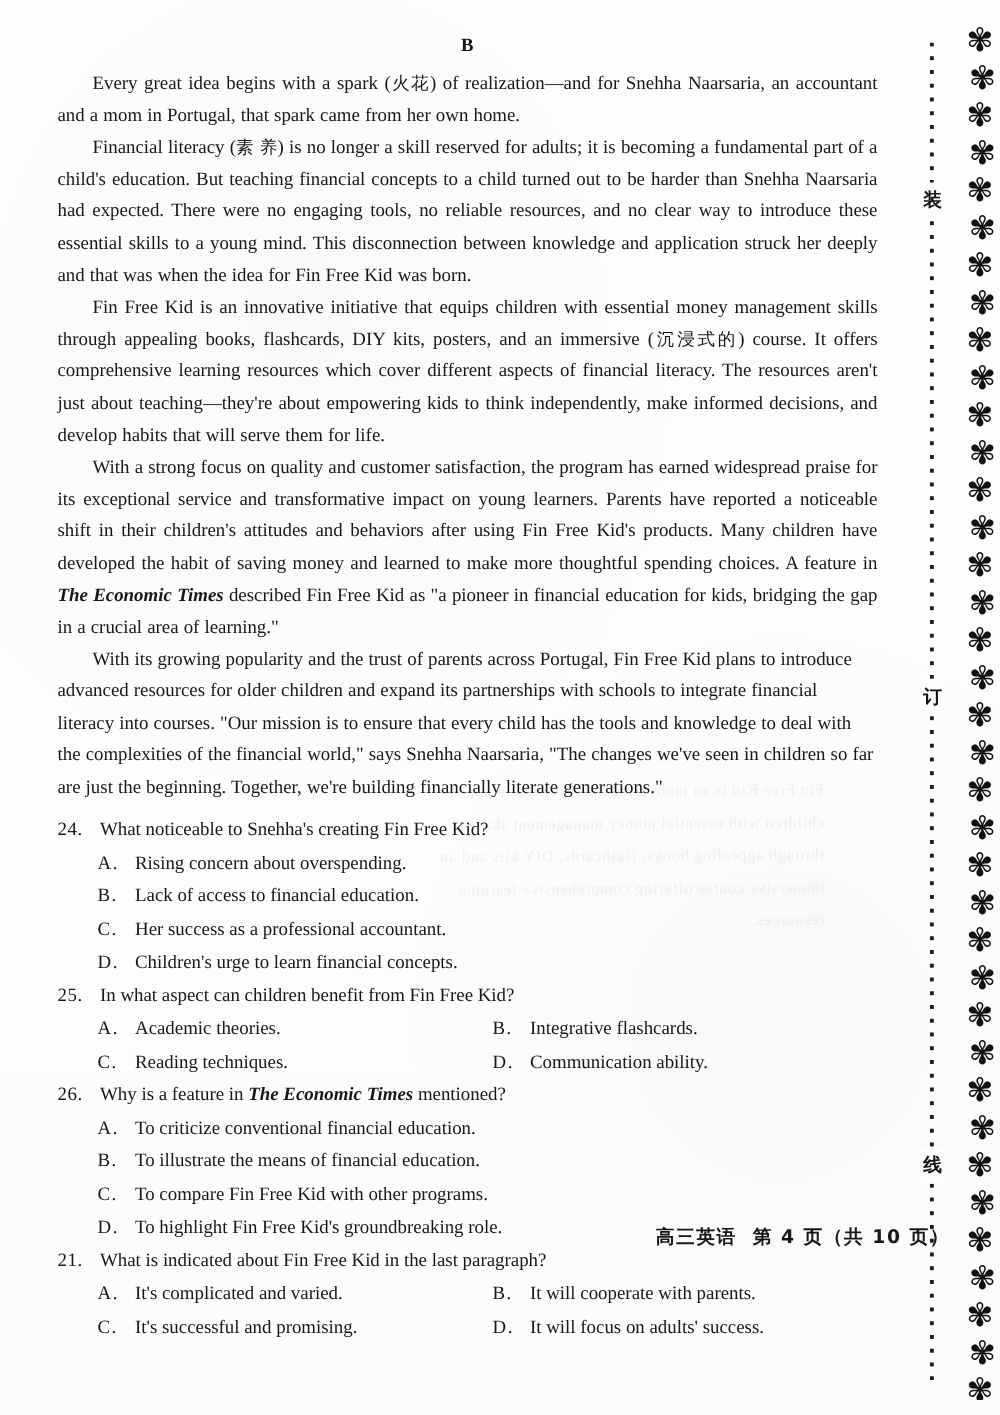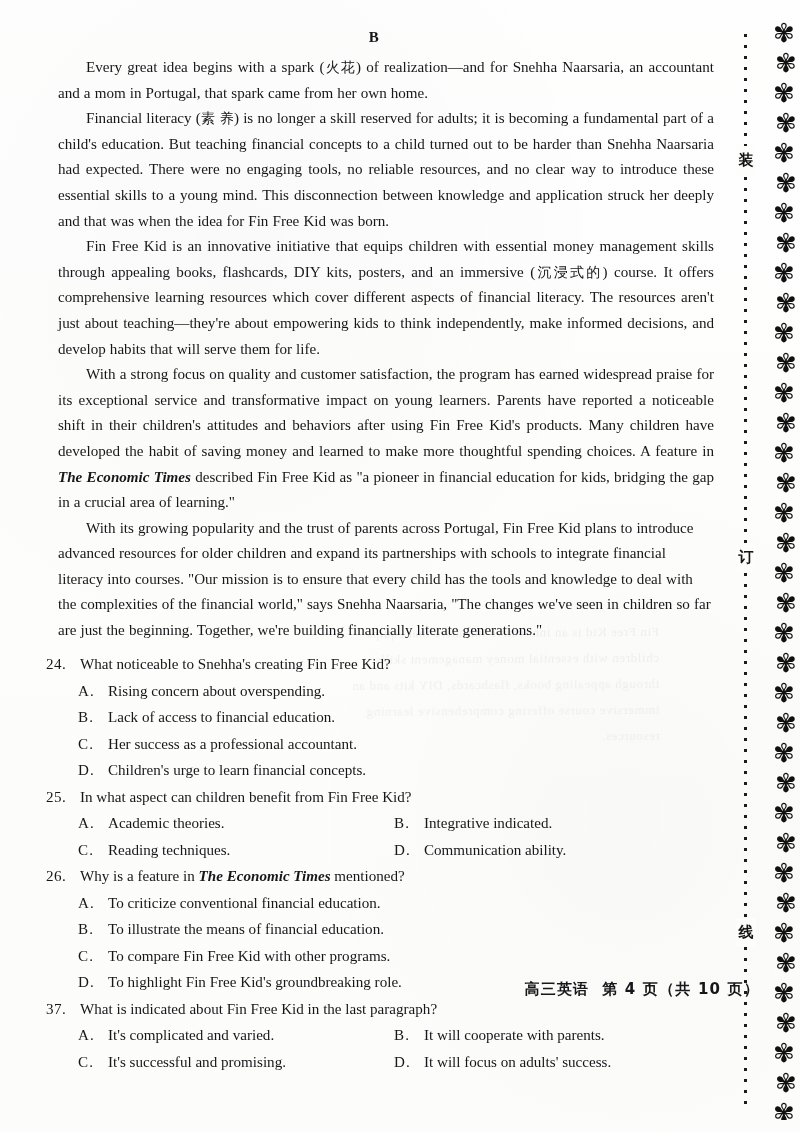--- a/index.html
+++ b/index.html
@@ -61,21 +61,21 @@
     width: 656px;
     text-align: center;
     font-weight: bold;
     font-size: 15px;
     letter-spacing: 0.5px;
   }
 
   .body-text {
     position: absolute;
     top: 55px;
-    left: 12px;
+    left: 0;
     width: 656px;
   }
 
   p.para {
     margin: 0 0 0 0;
     text-indent: 28px;
     text-align: justify;
     text-justify: inter-word;
     font-size: 15.1px;
     line-height: 25.6px;
@@ -254,21 +254,21 @@
           <span class="q-num">25.</span>
           <span class="q-text">In what aspect can children benefit from Fin Free Kid?</span>
         </div>
         <div class="opts-grid">
           <div class="opt-row">
             <span class="opt-let">A.</span>
             <span class="opt-txt">Academic theories.</span>
           </div>
           <div class="opt-row right">
             <span class="opt-let">B.</span>
-            <span class="opt-txt">Integrative indicated.</span>
+            <span class="opt-txt">Integrative flashcards.</span>
           </div>
           <div class="opt-row">
             <span class="opt-let">C.</span>
             <span class="opt-txt">Reading techniques.</span>
           </div>
           <div class="opt-row right">
             <span class="opt-let">D.</span>
             <span class="opt-txt">Communication ability.</span>
           </div>
         </div>
@@ -294,21 +294,21 @@
           </div>
           <div class="opt-row">
             <span class="opt-let">D.</span>
             <span class="opt-txt">To highlight Fin Free Kid's groundbreaking role.</span>
           </div>
         </div>
       </div>
 
       <div class="q">
         <div class="q-stem">
-          <span class="q-num">37.</span>
+          <span class="q-num">21.</span>
           <span class="q-text">What is indicated about Fin Free Kid in the last paragraph?</span>
         </div>
         <div class="opts-grid">
           <div class="opt-row">
             <span class="opt-let">A.</span>
             <span class="opt-txt">It's complicated and varied.</span>
           </div>
           <div class="opt-row right">
             <span class="opt-let">B.</span>
             <span class="opt-txt">It will cooperate with parents.</span>

